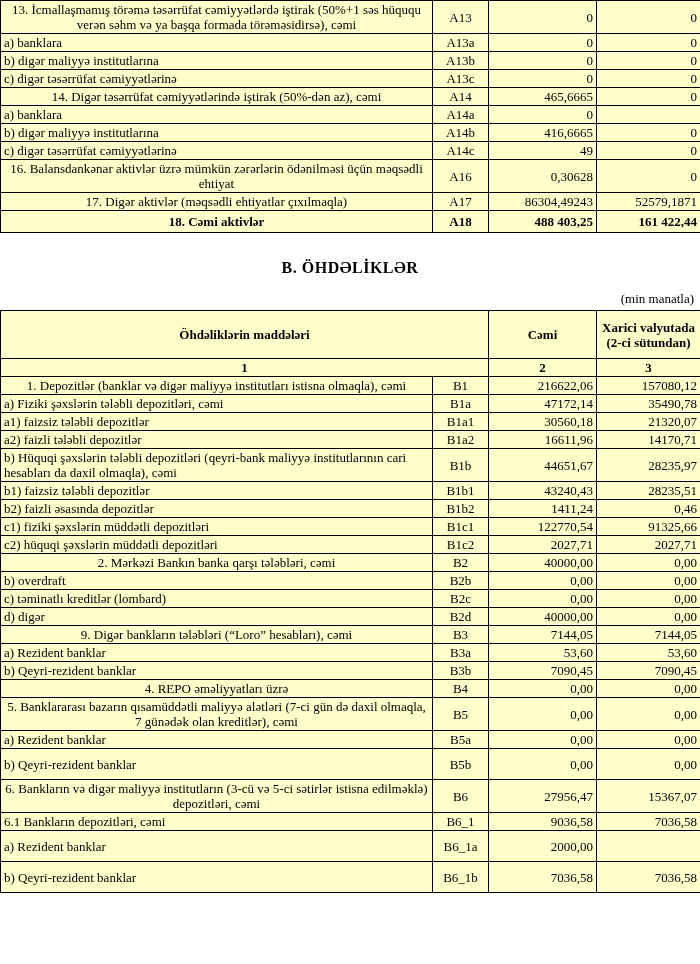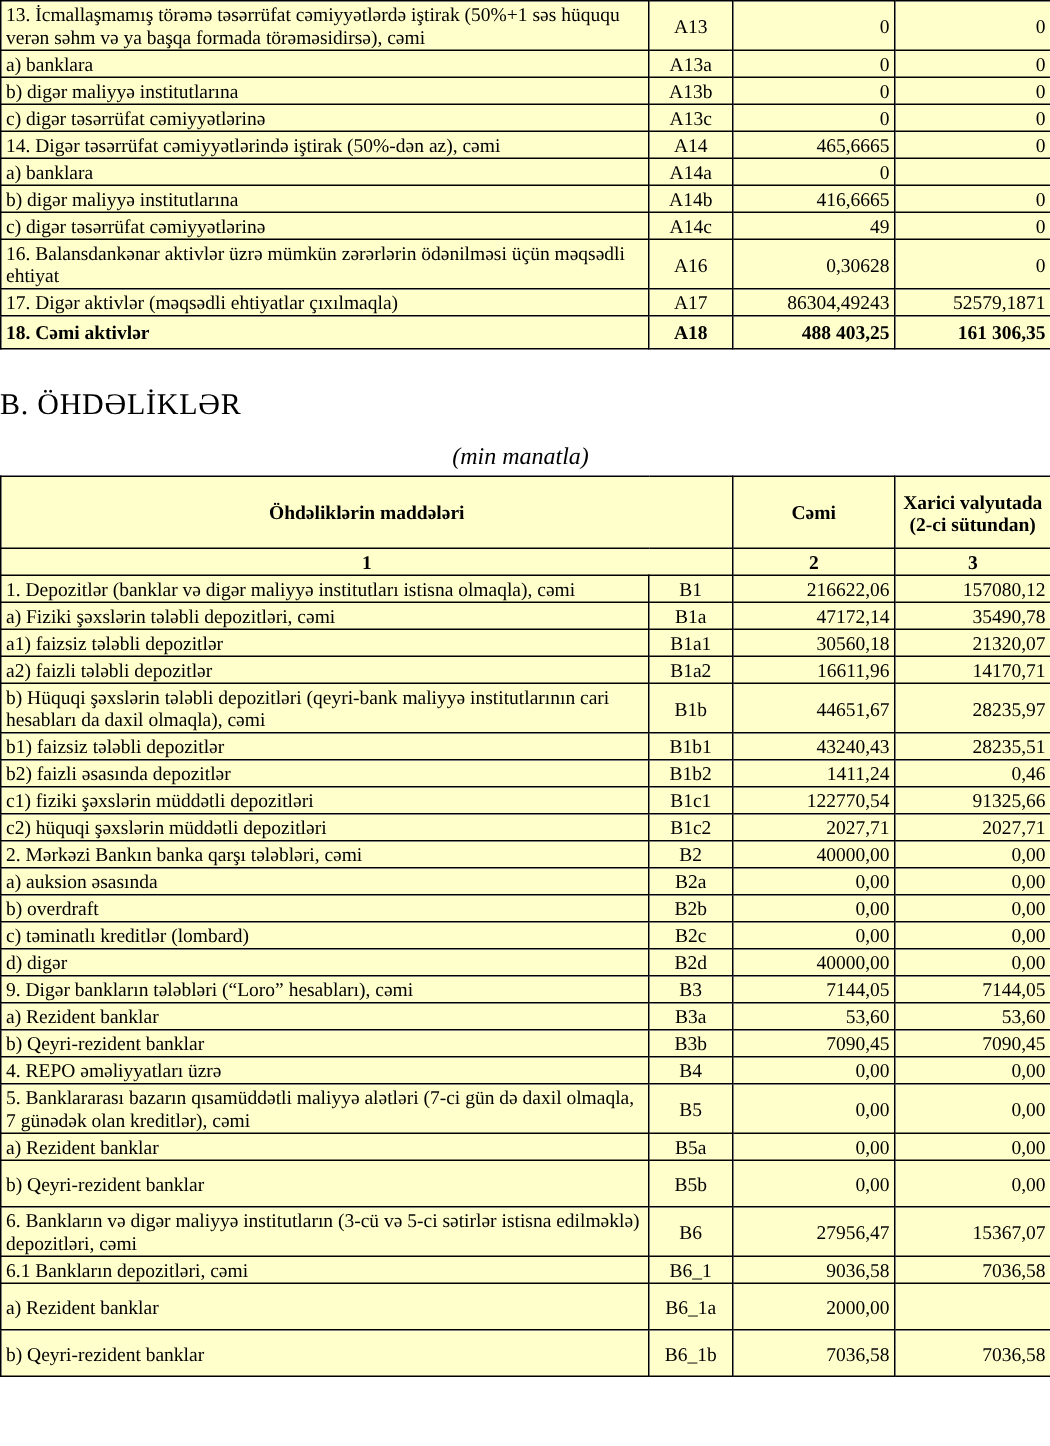--- a/index.html
+++ b/index.html
@@ -24,43 +24,43 @@
   }
   table.grid td, table.grid th{
     border:1px solid var(--border);
     background:var(--table-bg);
     padding:1px 3px;
     line-height:15px;
     vertical-align:middle;
     overflow:hidden;
   }
   td.label{ text-align:left; }
-  td.ind0{ padding-left:4px; }
+  td.ind0{ padding-left:4px;text-align:center; }
   td.ind1{ padding-left:18px; }
   td.ind2{ padding-left:34px; }
   td.code{ text-align:center; }
   td.val{ text-align:right; padding-right:7px; }
   td.bold{ font-weight:bold; }
   td.white{ background:#ffffff; }
   td.vtop{ vertical-align:top; }
   tr.tall td{ height:31px; }
   tr.rowbold td{ font-weight:bold; height:22px;margin-left:42px; }
   th.hcell{
     font-weight:bold; text-align:center; vertical-align:middle;
     height:48px; padding:2px 6px;
   }
   th.ncell{
     font-weight:bold; text-align:center; height:17px; padding:0 3px;
   }
   .title{
-    text-align:left; font-weight:normal; font-size:20px;
+    text-align:center; font-weight:bold; font-size:16px;
     margin:26px 0 14px 0; letter-spacing:.5px;
   }
   .unit{
-    text-align:center; font-style:italic; font-size:16px;
+    text-align:right; font-size:13px;
     padding-right:6px; margin:0 0 3px 0;
   }
 </style>
 </head>
 <body>
 
 <div class="sheet">
 
   <table class="grid">
     <colgroup>
@@ -127,21 +127,21 @@
         <tr>
           <td class="label ind0">17. Digər aktivlər (məqsədli ehtiyatlar çıxılmaqla)</td>
           <td class="code">A17</td>
           <td class="val">86304,49243</td>
           <td class="val">52579,1871</td>
         </tr>
         <tr class="rowbold">
           <td class="label ind0 bold">18. Cəmi aktivlər</td>
           <td class="code bold">A18</td>
           <td class="val bold">488 403,25</td>
-          <td class="val bold">161 306,35</td>
+          <td class="val bold">161 422,44</td>
         </tr>
       </tbody>
   </table>
 
   <div class="title">B. ÖHDƏLİKLƏR</div>
   <div class="unit">(min manatla)</div>
 
   <table class="grid">
     <colgroup>
       <col style="width:432px">
@@ -216,26 +216,20 @@
           <td class="val">2027,71</td>
           <td class="val">2027,71</td>
         </tr>
         <tr>
           <td class="label ind0">2. Mərkəzi Bankın banka qarşı tələbləri, cəmi</td>
           <td class="code">B2</td>
           <td class="val">40000,00</td>
           <td class="val">0,00</td>
         </tr>
         <tr>
-          <td class="label ind1">a) auksion əsasında</td>
-          <td class="code">B2a</td>
-          <td class="val">0,00</td>
-          <td class="val">0,00</td>
-        </tr>
-        <tr>
           <td class="label ind1">b) overdraft</td>
           <td class="code">B2b</td>
           <td class="val">0,00</td>
           <td class="val">0,00</td>
         </tr>
         <tr>
           <td class="label ind1">c) təminatlı kreditlər (lombard)</td>
           <td class="code">B2c</td>
           <td class="val">0,00</td>
           <td class="val">0,00</td>

